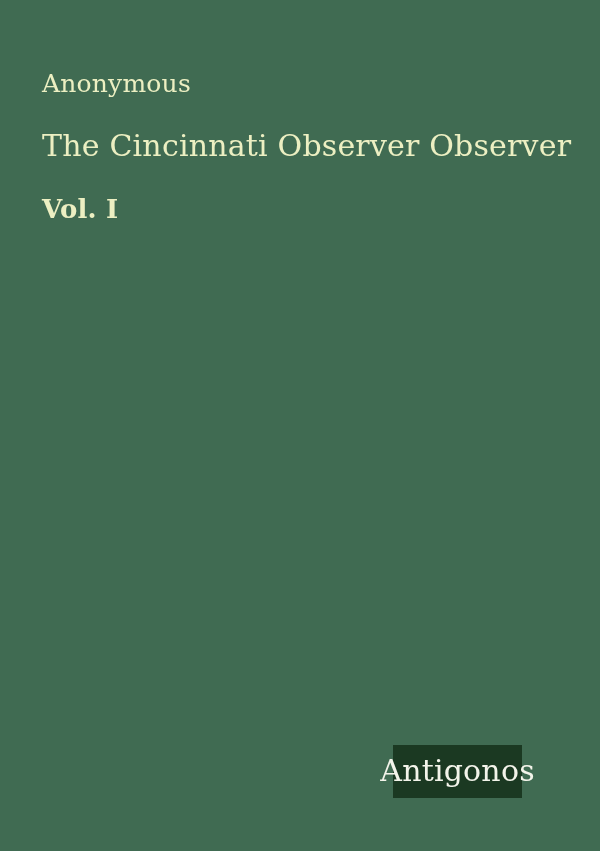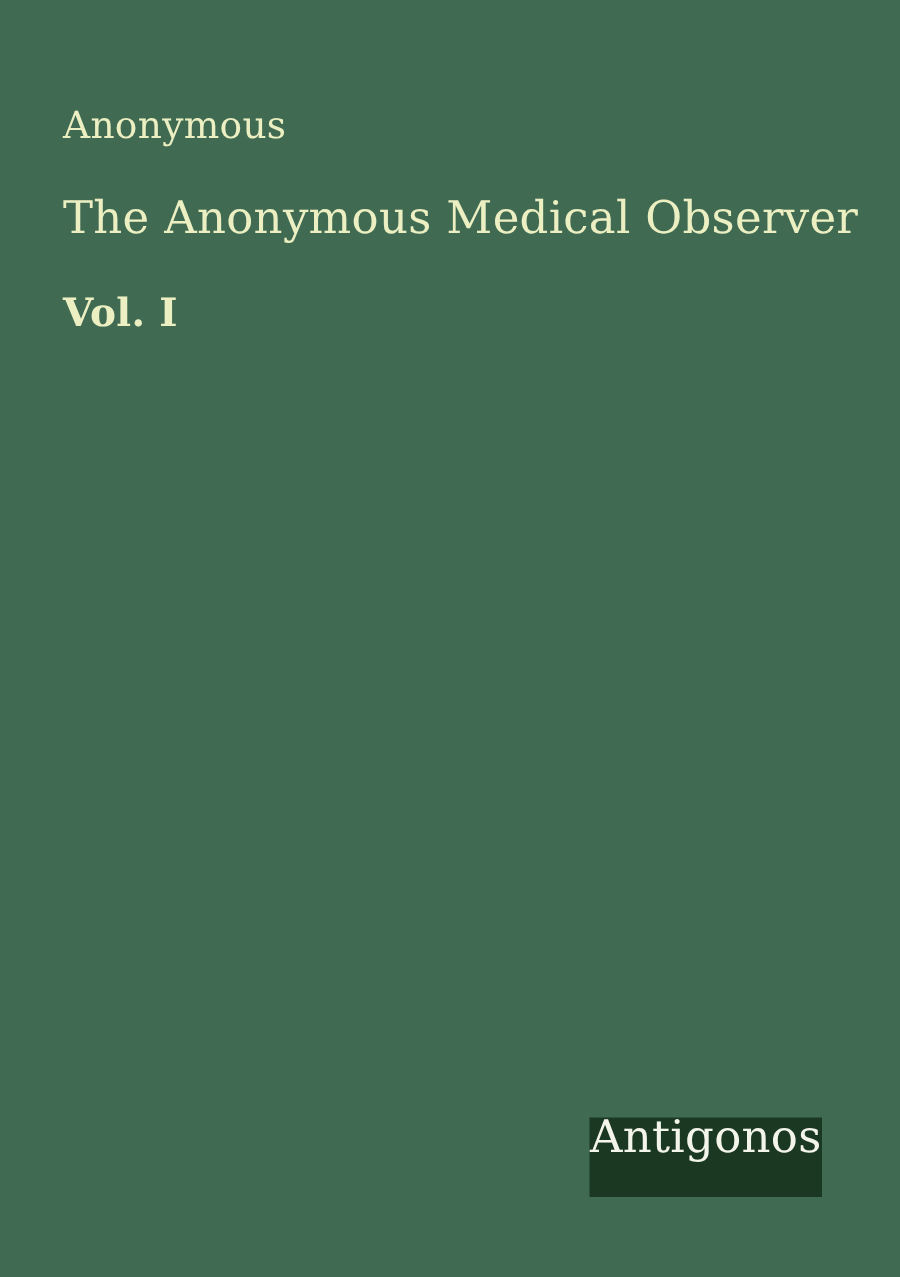--- a/index.html
+++ b/index.html
@@ -44,37 +44,38 @@
     font-size: 26px;
     line-height: 1;
     color: var(--text, #ECEFC2);
     letter-spacing: 0.2px;
     font-weight: bold;
   }
   .publisher-box {
     position: absolute;
     left: 393px;
     top: 745px;
-    width: 155px;
+    width: 129px;
     height: 53px;
     background: var(--publisher-box, #1B3922);
     display: flex;
+    align-items: center;
     justify-content: center;
   }
   .publisher-label {
     font-size: 30px;
     line-height: 1;
     color: var(--publisher-text, #F3F4EA);
     letter-spacing: 0.2px;
     transform: translateY(-1px);
   }
 </style>
 </head>
 <body>
 
 <div class="cover">
   <div class="author">Anonymous</div>
-  <div class="title">The Anonymous Medical Observer</div>
+  <div class="title">The Cincinnati Observer Observer</div>
   <div class="subtitle">Vol. I</div>
   <div class="publisher-box">
     <span class="publisher-label">Antigonos</span>
   </div>
 </div>
 
 </body></html>

